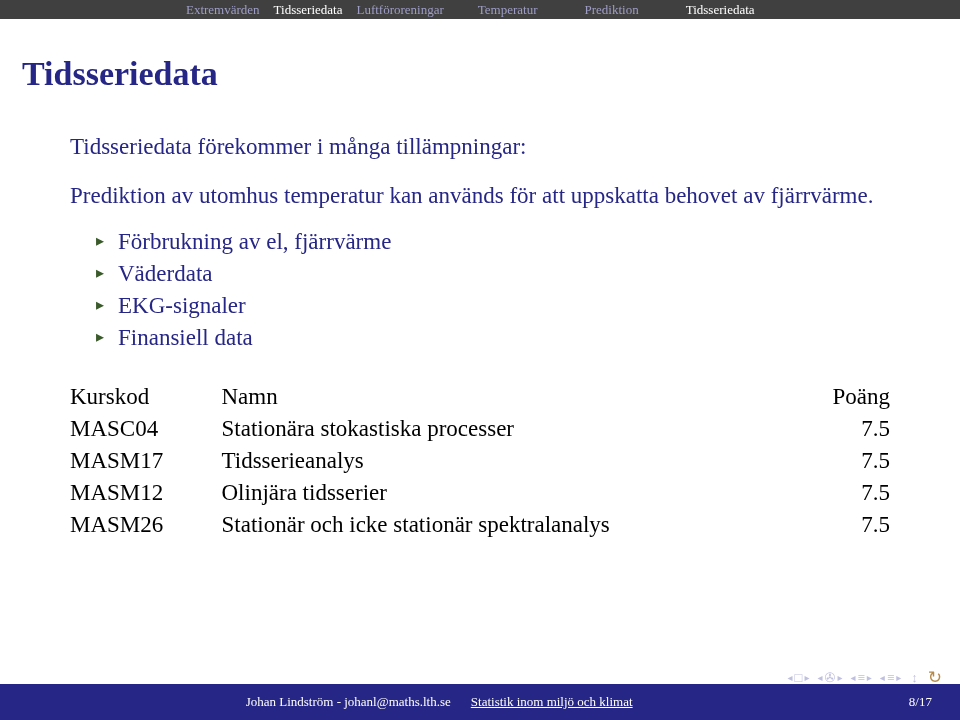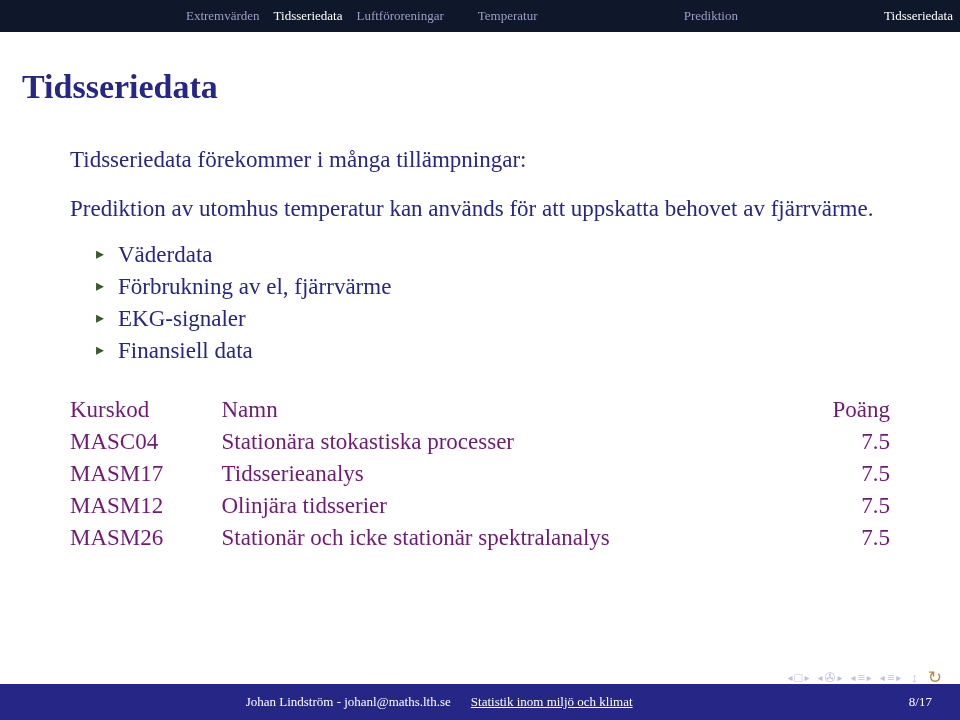--- a/index.html
+++ b/index.html
@@ -3,30 +3,30 @@
 <meta charset="utf-8">
 <style>
   * { margin: 0; padding: 0; box-sizing: border-box; }
   body {
     width: 960px; height: 720px;
     font-family: Georgia, 'Times New Roman', serif;
     background: #fff; color: #000;
     position: relative; overflow: hidden;
   }
   .topnav {
-    width: 100%; height: 32px;
-    background: #0f172a;
+    width: 100%; height: 19px;
+    background: #404040;
     display: flex; align-items: center;
     font-size: 13px;
     padding: 0 0;
     color: #9d9dc6;
   }
   .nav-group { display: flex; }
   .nav-left { flex: 0 0 48%; justify-content: flex-end; padding-right: 10px; }
-  .nav-right { flex: 0 0 52%; justify-content: space-between; padding-left: 10px; }
+  .nav-right { flex: 0 0 52%; justify-content: flex-start; padding-left: 10px; gap: 33px; }
   .nav-item { padding: 0 7px; cursor: pointer; }
   .nav-active { color: #fff; }
   .slide-title {
     color: #262686;
     font-size: 34px;
     padding: 36px 22px 0 22px;
   }
   .content {
     padding: 34px 70px 0 70px;
     font-size: 23px;
@@ -38,21 +38,21 @@
   .bullets li { position: relative; padding-left: 22px; margin: 6px 0; }
   .bullets li::before {
     content: "\25B8";
     position: absolute; left: 0; top: 2px;
     color: #3a5a2a;
     font-size: 16px;
   }
   .course-table {
     margin-top: 30px;
     width: 100%;
-    color: #701a75;
+    color: #000000;
     font-size: 23px;
     border-collapse: collapse;
   }
   .course-table td { padding: 3px 10px 3px 0; }
   .course-table .hdr td { }
   .course-table td.pts { text-align: right; padding-right: 0; }
   .footer-icons {
     position: absolute;
     right: 18px; bottom: 32px;
     display: flex; align-items: center; gap: 8px;
@@ -90,22 +90,22 @@
     <span class="nav-item nav-active">Tidsseriedata</span>
   </div>
 </div>
 
 <h1 class="slide-title">Tidsseriedata</h1>
 
 <div class="content">
   <p class="para para2">Tidsseriedata förekommer i många tillämpningar:</p>
   <p class="para">Prediktion av utomhus temperatur kan används för att uppskatta behovet av fjärrvärme.</p>
   <ul class="bullets">
+    <li>Förbrukning av el, fjärrvärme</li>
     <li>Väderdata</li>
-    <li>Förbrukning av el, fjärrvärme</li>
     <li>EKG-signaler</li>
     <li>Finansiell data</li>
   </ul>
 
   <table class="course-table">
     <tbody>
         <tr class="hdr">
       <td>Kurskod</td>
       <td>Namn</td>
       <td class="pts">Poäng</td>

